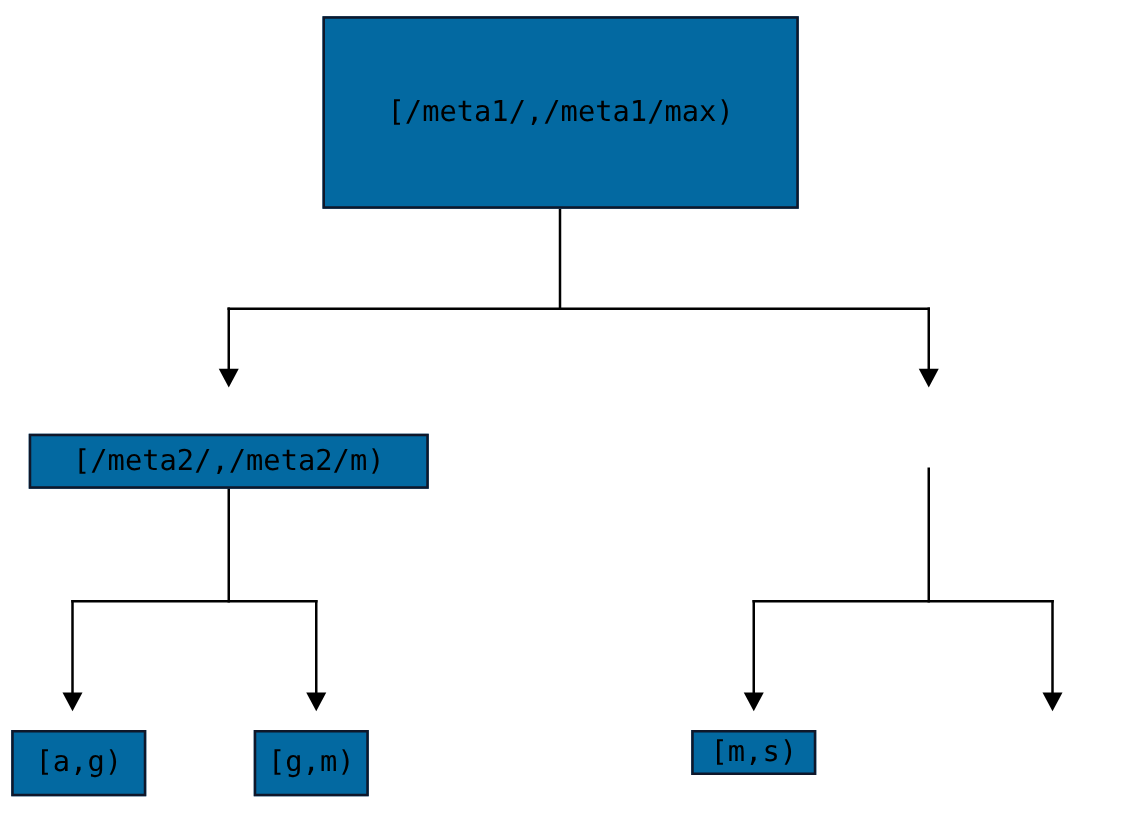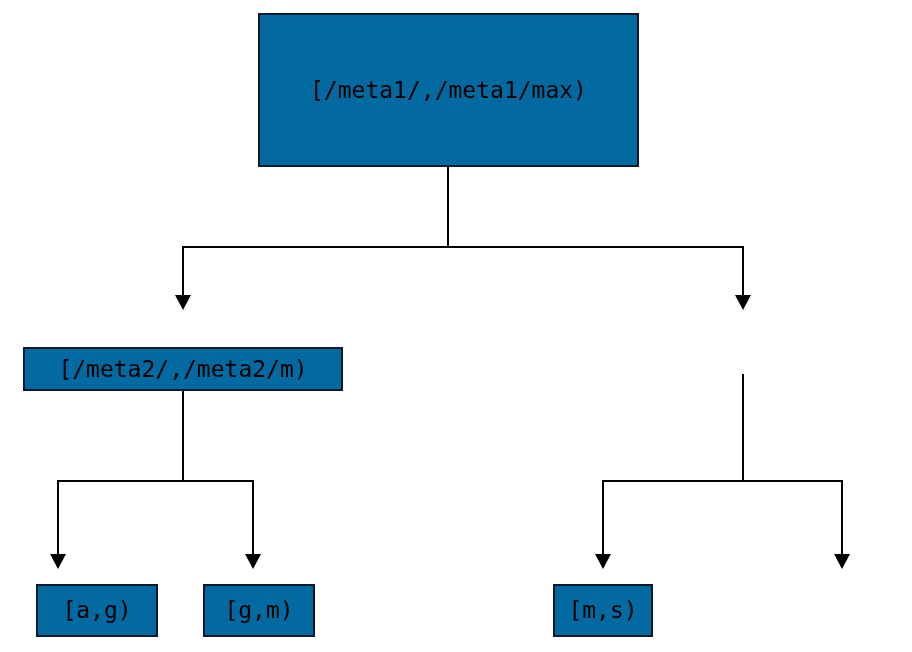--- a/index.html
+++ b/index.html
@@ -33,23 +33,23 @@
     display: flex;
     align-items: center;
     justify-content: center;
     font-size: 23px;
     line-height: 1;
     white-space: nowrap;
   }
   .n-root { left: 258px; top: 13px;  width: 381px; height: 154px; }
   .n-l    { left: 23px;  top: 324px; width: 320px; height: 44px; margin-top: 23px;  }
   .n-r    { left: 580px; top: 324px; width: 326px; height: 50px;  }
-  .n-ll   { left: 9px;   top: 584px; width: 122px;  height: 53px; margin-left: 27px;  }
-  .n-lr   { left: 203px; top: 584px; width: 112px;  height: 53px;  }
-  .n-rl   { left: 553px; top: 584px; width: 100px; height: 53px;  }
+  .n-ll   { left: 9px;   top: 584px; width: 108px;  height: 53px;  }
+  .n-lr   { left: 203px; top: 584px; width: 92px;  height: 53px;  }
+  .n-rl   { left: 553px; top: 584px; width: 100px; height: 36px;  }
   .n-rr   { left: 779px; top: 584px; width: 127px; height: 53px;  }
 </style>
 </head>
 <body>
 
 <div class="canvas">
 
   <svg class="edges-svg" viewBox="0 0 912 652" xmlns="http://www.w3.org/2000/svg">
 
     <g>

